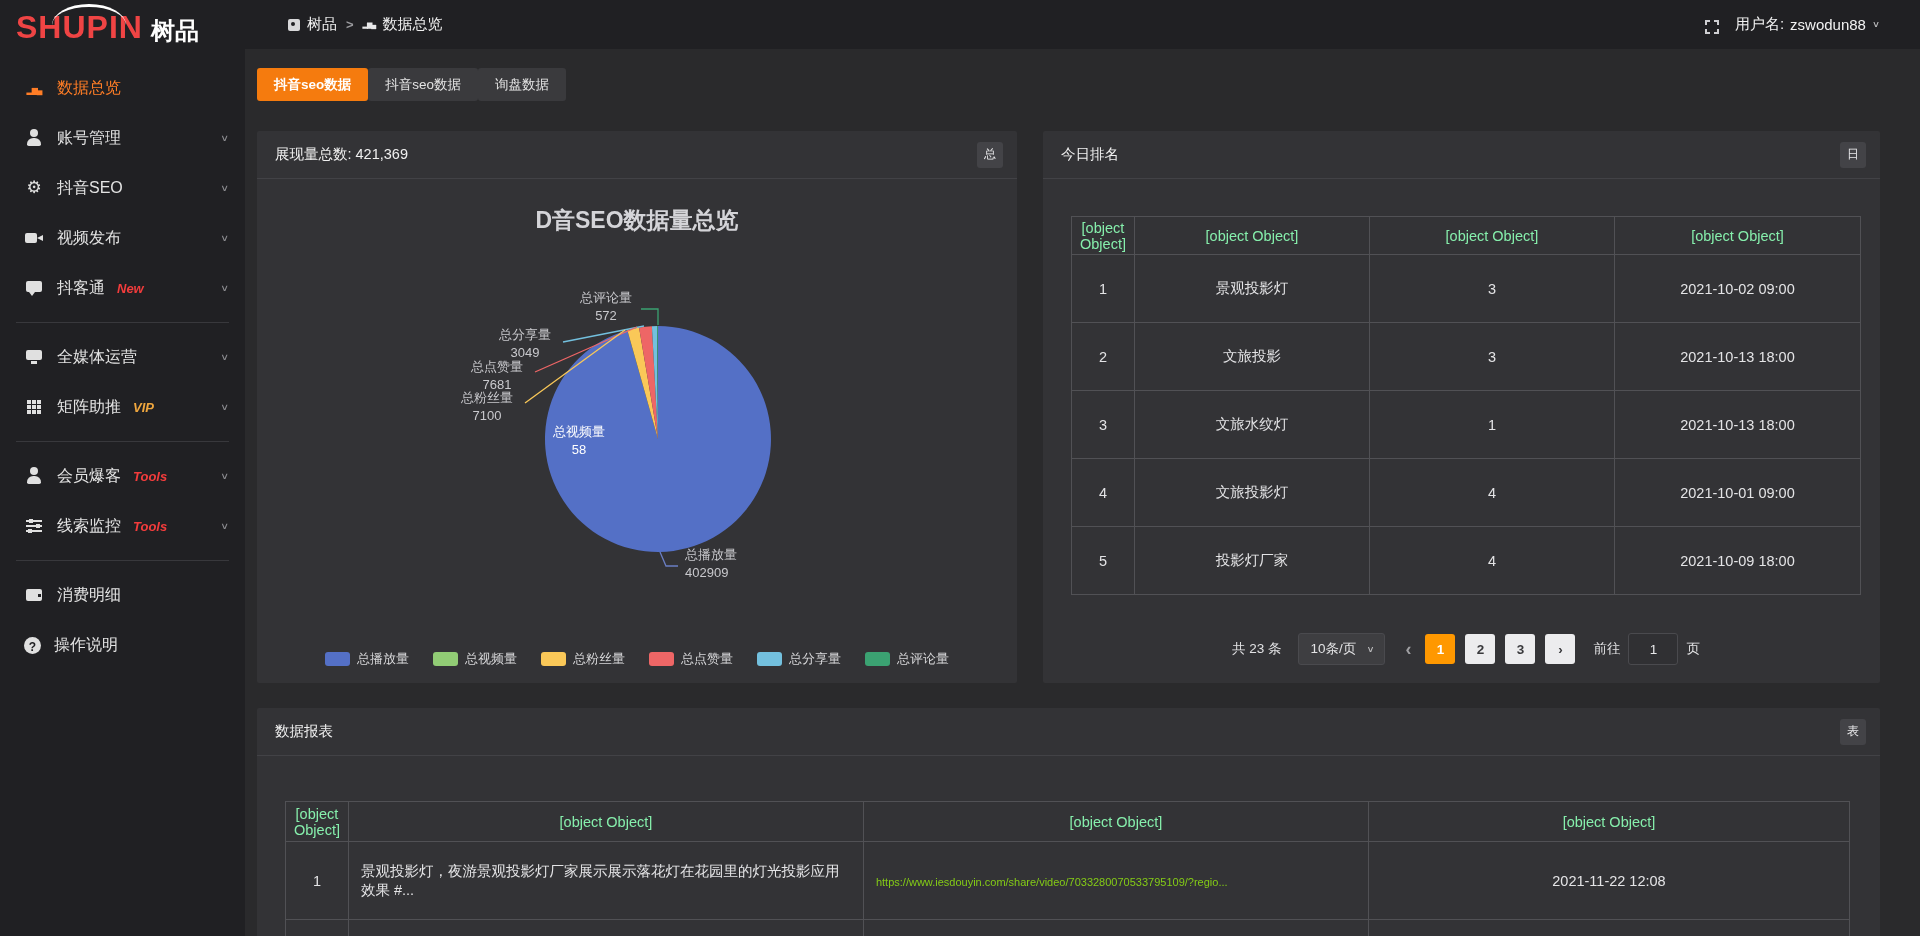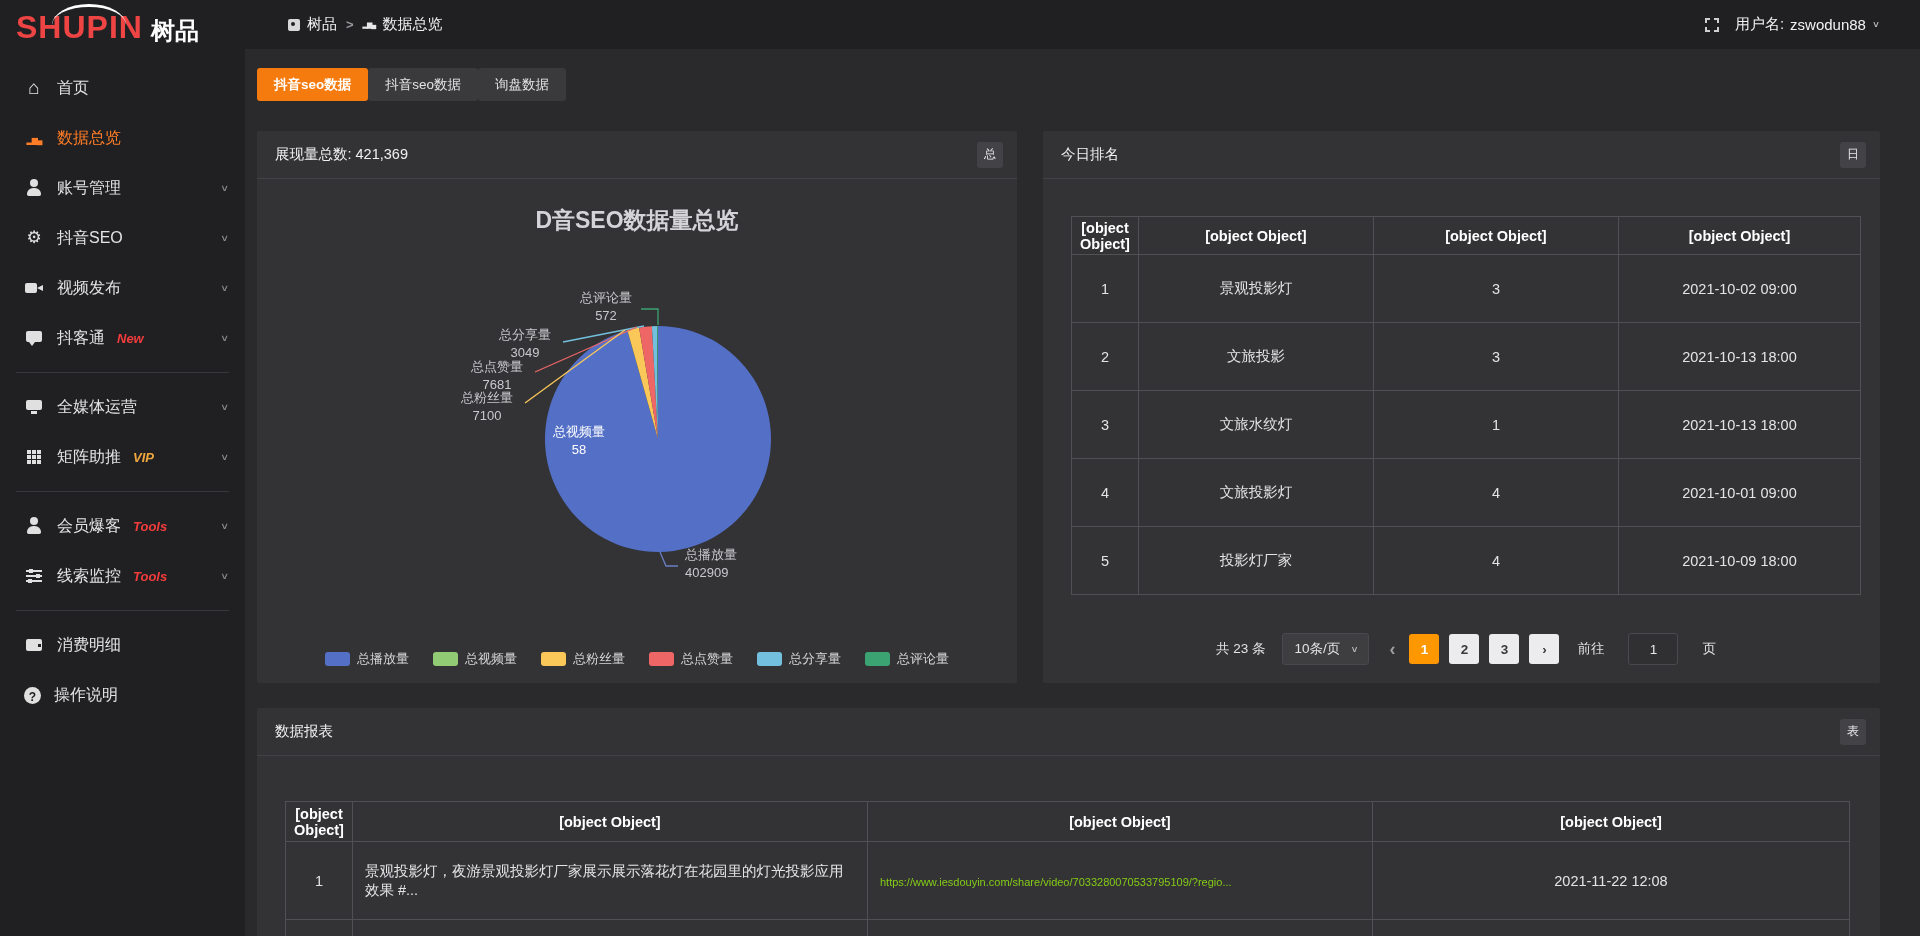--- a/index.html
+++ b/index.html
@@ -15,21 +15,21 @@
   .logo-en{font-size:32px;font-weight:800;letter-spacing:1px;color:#ef4444;line-height:1}
   .logo-cn{font-size:24px;font-weight:700;color:#fff;margin-left:8px;line-height:1}
   .crumbs{display:flex;align-items:center;margin-left:42px;gap:9px;font-size:15px;color:#f0f0f0}
   .crumb{display:flex;align-items:center;gap:6px;cursor:pointer}
   .crumb-sep{color:#9a9a9e;font-size:13px;font-weight:bold}
   .crumb-icon{width:14px;height:14px;position:relative;display:inline-block}
   [data-name="app-icon"]::before{content:"";position:absolute;inset:1px;background:#d8d8da;border-radius:2px}
   [data-name="app-icon"]::after{content:"";position:absolute;left:4px;top:4px;width:4px;height:4px;background:#202023;border-radius:50%}
   .crumb-bars{line-height:14px;font-size:7px;letter-spacing:-1px;color:#e8e8ea}
   .crumb-bars::before{content:"▂▆▄"}
-  .header-right{margin-left:auto;margin-right:40px;display:flex;align-items:center;gap:16px}
+  .header-right{margin-left:auto;margin-right:40px;display:flex;align-items:flex-end;gap:16px}
   .fs-icon{width:14px;height:14px;cursor:pointer;background:
     linear-gradient(#cfcfd2,#cfcfd2) left top/5px 2px no-repeat,
     linear-gradient(#cfcfd2,#cfcfd2) left top/2px 5px no-repeat,
     linear-gradient(#cfcfd2,#cfcfd2) right top/5px 2px no-repeat,
     linear-gradient(#cfcfd2,#cfcfd2) right top/2px 5px no-repeat,
     linear-gradient(#cfcfd2,#cfcfd2) left bottom/5px 2px no-repeat,
     linear-gradient(#cfcfd2,#cfcfd2) left bottom/2px 5px no-repeat,
     linear-gradient(#cfcfd2,#cfcfd2) right bottom/5px 2px no-repeat,
     linear-gradient(#cfcfd2,#cfcfd2) right bottom/2px 5px no-repeat}
   .user{display:flex;align-items:center;gap:6px;font-size:15px;color:#f2f2f2;cursor:pointer}
@@ -90,36 +90,36 @@
   .plbl-like{left:200px;top:179px;width:80px}
   .plbl-fans{left:190px;top:210px;width:80px}
   .plbl-video{left:278px;top:244px;width:88px;color:#fff}
   .plbl-play{left:428px;top:367px;width:92px;text-align:left}
   .legend{position:absolute;bottom:15px;width:100%;display:flex;justify-content:center;gap:24px;font-size:13px;color:#d8d8da}
   .leg-item{display:flex;align-items:center;cursor:pointer}
   .leg-sw{display:inline-block;width:25px;height:14px;border-radius:3px;margin-right:7px}
   
   table{border-collapse:collapse;width:100%}
   th,td{border:1px solid #515155;text-align:center;font-size:14.5px;color:#e4e4e6;font-weight:normal;padding:0 8px;box-sizing:border-box}
-  th{height:38px;font-weight:700;color:#ffffff}
+  th{height:38px;font-weight:400;color:#86efac}
   .rank-wrap{padding:37px 19px 0 28px}
   .rank-wrap td{height:68px}
   .report-wrap{padding:45px 30px 0 28px}
   .report-wrap th{height:40px}
   .report-wrap td{height:78px}
   .report-wrap td.cell-left{text-align:left;padding:0 12px}
   .report-wrap tr.partial td{height:24px;border-bottom:none}
   a.url{color:#84cc16;text-decoration:none;font-size:11px}
   
   .pager{margin-top:38px;display:flex;align-items:center;justify-content:center;gap:10px;font-size:13.5px;color:#e2e2e4}
   .pg-size{display:flex;align-items:center;gap:10px;background:#3e3e41;border:1px solid #4a4a4e;border-radius:3px;height:30px;padding:0 10px 0 12px;cursor:pointer;margin:0 6px}
   .pg-prev{background:none;border:none;color:#a0a0a3;font-size:18px;font-weight:bold;cursor:pointer;padding:0 4px;font-family:inherit}
   .pg-num,.pg-next{width:30px;height:30px;border-radius:3px;background:#ececee;color:#39393c;font-weight:600;border:none;font-size:13.5px;cursor:pointer;font-family:inherit}
   .pg-num[data-state="active"]{background:#ff9800;color:#fff}
-  .pg-goto{display:flex;align-items:center;gap:24px;margin-left:8px}
+  .pg-goto{display:flex;align-items:center;gap:8px;margin-left:8px}
   .pg-input{width:44px;height:28px;background:#303033;border:1px solid #4a4a4e;border-radius:3px;color:#e8e8ea;text-align:center;font-size:13.5px;font-family:inherit}
 </style>
 </head>
 <body>
 
 <div class="header" data-name="top-header">
   <div class="logo" data-name="app-logo">
     <span class="logo-arc" data-name="logo-arc"></span>
     <span class="logo-en" data-name="logo-text-en">SHUPIN</span>
     <span class="logo-cn" data-name="logo-text-cn">树品</span>
@@ -140,26 +140,20 @@
     <span class="user" data-name="user-menu">
       <span data-name="username-label">用户名:</span>
       <span data-name="username-value">zswodun88</span>
       <span class="chev-txt" data-name="chevron-down-icon">∨</span>
     </span>
   </div>
 </div>
 
 <div class="sidebar" data-name="sidebar">
 
-    <div class="side-item" data-name="sidebar-item" data-state="" data-divider="">
-      <span class="icon" data-name="home-icon"></span>
-      <span data-name="sidebar-item-label">首页</span>
-      <span class="badge" data-name="sidebar-item-badge" data-kind=""></span>
-      <span class="side-chev" data-name="chevron-down-icon" data-chev=""></span>
-    </div>
 
     <div class="side-item" data-name="sidebar-item" data-state="active" data-divider="">
       <span class="icon" data-name="bar-chart-icon"></span>
       <span data-name="sidebar-item-label">数据总览</span>
       <span class="badge" data-name="sidebar-item-badge" data-kind=""></span>
       <span class="side-chev" data-name="chevron-down-icon" data-chev=""></span>
     </div>
 
     <div class="side-item" data-name="sidebar-item" data-state="" data-divider="">
       <span class="icon" data-name="user-icon"></span>

